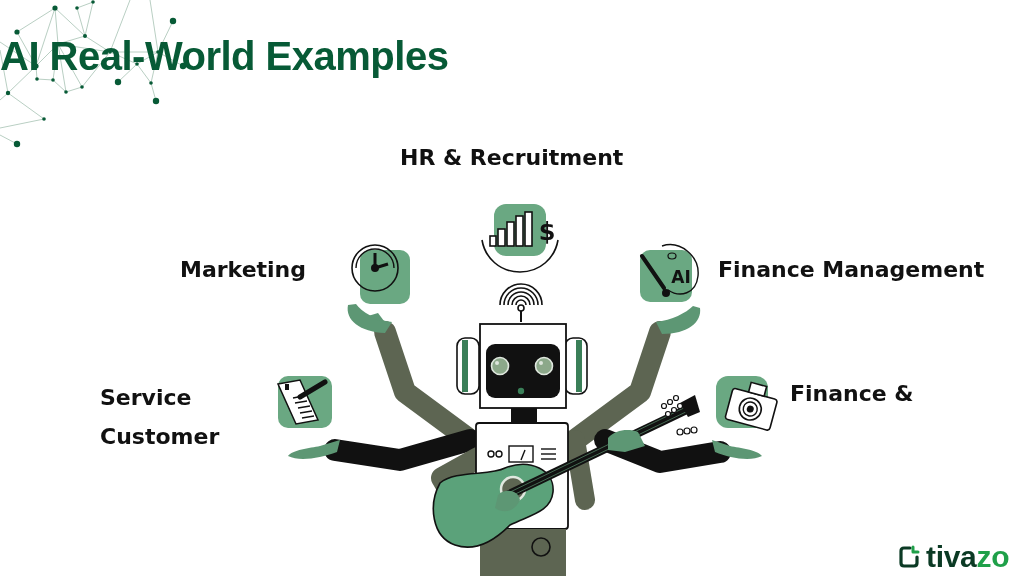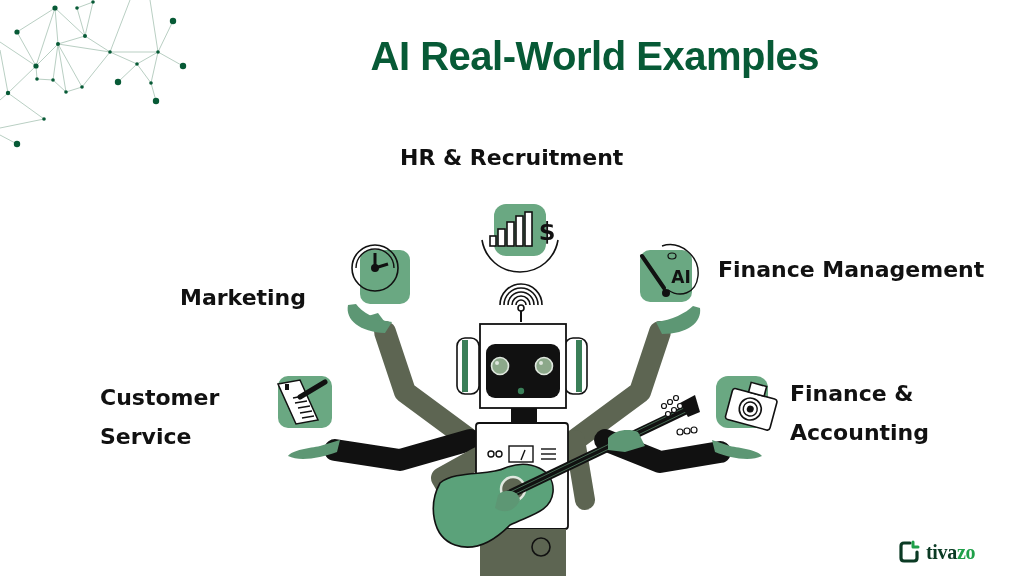--- a/index.html
+++ b/index.html
@@ -1,21 +1,21 @@
 <!DOCTYPE html>
 <html><head>
 <meta charset="utf-8">
 <style>
   html, body { margin: 0; padding: 0; }
   body { width: 1024px; height: 576px; background: #ffffff; position: relative; overflow: hidden; font-family: "DejaVu Sans", sans-serif; }
-  .title { position: absolute; left: 0; width: 819px; top: 34px; text-align: right; font-family: "Liberation Sans", sans-serif; font-weight: 700; font-size: 40px; color: #075a36; letter-spacing: -0.5px; }
+  .title { position: absolute; left: 0; width: 819px; top: 34px; text-align: left; font-family: "Liberation Sans", sans-serif; font-weight: 700; font-size: 40px; color: #075a36; letter-spacing: -0.5px; }
   .label { position: absolute; font-family: "DejaVu Sans", sans-serif; font-weight: 700; font-size: 22px; color: #111111; line-height: 39px; text-align: left; }
   .art { position: absolute; left: 0; top: 0; }
   .logo { position: absolute; left: 898px; top: 540px; display: flex; align-items: center; gap: 6px; }
-  .logo-text { font-family: Liberation Serif, serif; font-weight: 700; font-size: 20px; color: #0b3a24; letter-spacing: -0.3px; }
+  .logo-text { font-family: Liberation Sans, sans-serif; font-weight: 700; font-size: 30px; color: #0b3a24; letter-spacing: -0.3px; }
   .logo-text .accent { color: #1fa049; }
 </style>
 </head>
 <body>
 
 <svg class="art" width="200" height="160" viewBox="0 0 200 160">
   <g stroke="#b9cfc3" stroke-width="1" fill="none">
     <line x1="17" y1="32" x2="55" y2="8"></line>
       <line x1="17" y1="32" x2="36" y2="66"></line>
       <line x1="0" y1="42" x2="36" y2="66"></line>
@@ -215,29 +215,28 @@
       <rect x="728" y="393" width="46" height="32" rx="3" fill="#fff" stroke="#111" stroke-width="1.6"></rect>
       <rect x="744" y="383" width="16" height="10" fill="#fff" stroke="#111" stroke-width="1.6"></rect>
       <circle cx="750" cy="409" r="11" fill="#fff" stroke="#111" stroke-width="1.6"></circle>
       <circle cx="750" cy="409" r="7" fill="none" stroke="#111" stroke-width="1.4"></circle>
       <circle cx="750" cy="409" r="3.5" fill="#111"></circle>
     </g>
   </g>
 </svg>
 
 <div class="label" style="left:400px; top:138px; width:250px;">HR &amp; Recruitment</div>
-<div class="label" style="left:180px; top:250px; width:140px;margin-top:28px;">Marketing</div>
+<div class="label" style="left:180px; top:250px; width:140px;">Marketing</div>
 <div class="label" style="left:718px; top:250px; width:270px;">Finance Management</div>
 <div class="label" style="left:100px; top:378px; width:136px;">
+  <div>Service</div>
   <div>Customer</div>
-  <div>Service</div>
 </div>
 <div class="label" style="left:790px; top:374px; width:160px;">
   <div>Finance &amp;</div>
-  <div>Accounting</div>
 </div>
 
 <div class="logo">
   <svg width="22" height="24" viewBox="0 0 22 24">
     <path d="M 12 3 L 6 3 Q 3 3 3 6 L 3 18 Q 3 21 6 21 L 16 21 Q 19 21 19 18 L 19 12" fill="none" stroke="#0b3a24" stroke-width="3.2" stroke-linecap="round"></path>
     <path d="M 15 2 L 15 7 L 20 7" fill="none" stroke="#1fa049" stroke-width="3" stroke-linecap="round" stroke-linejoin="round"></path>
   </svg>
   <span class="logo-text"><span>tiva</span><span class="accent">zo</span></span>
 </div>
 

